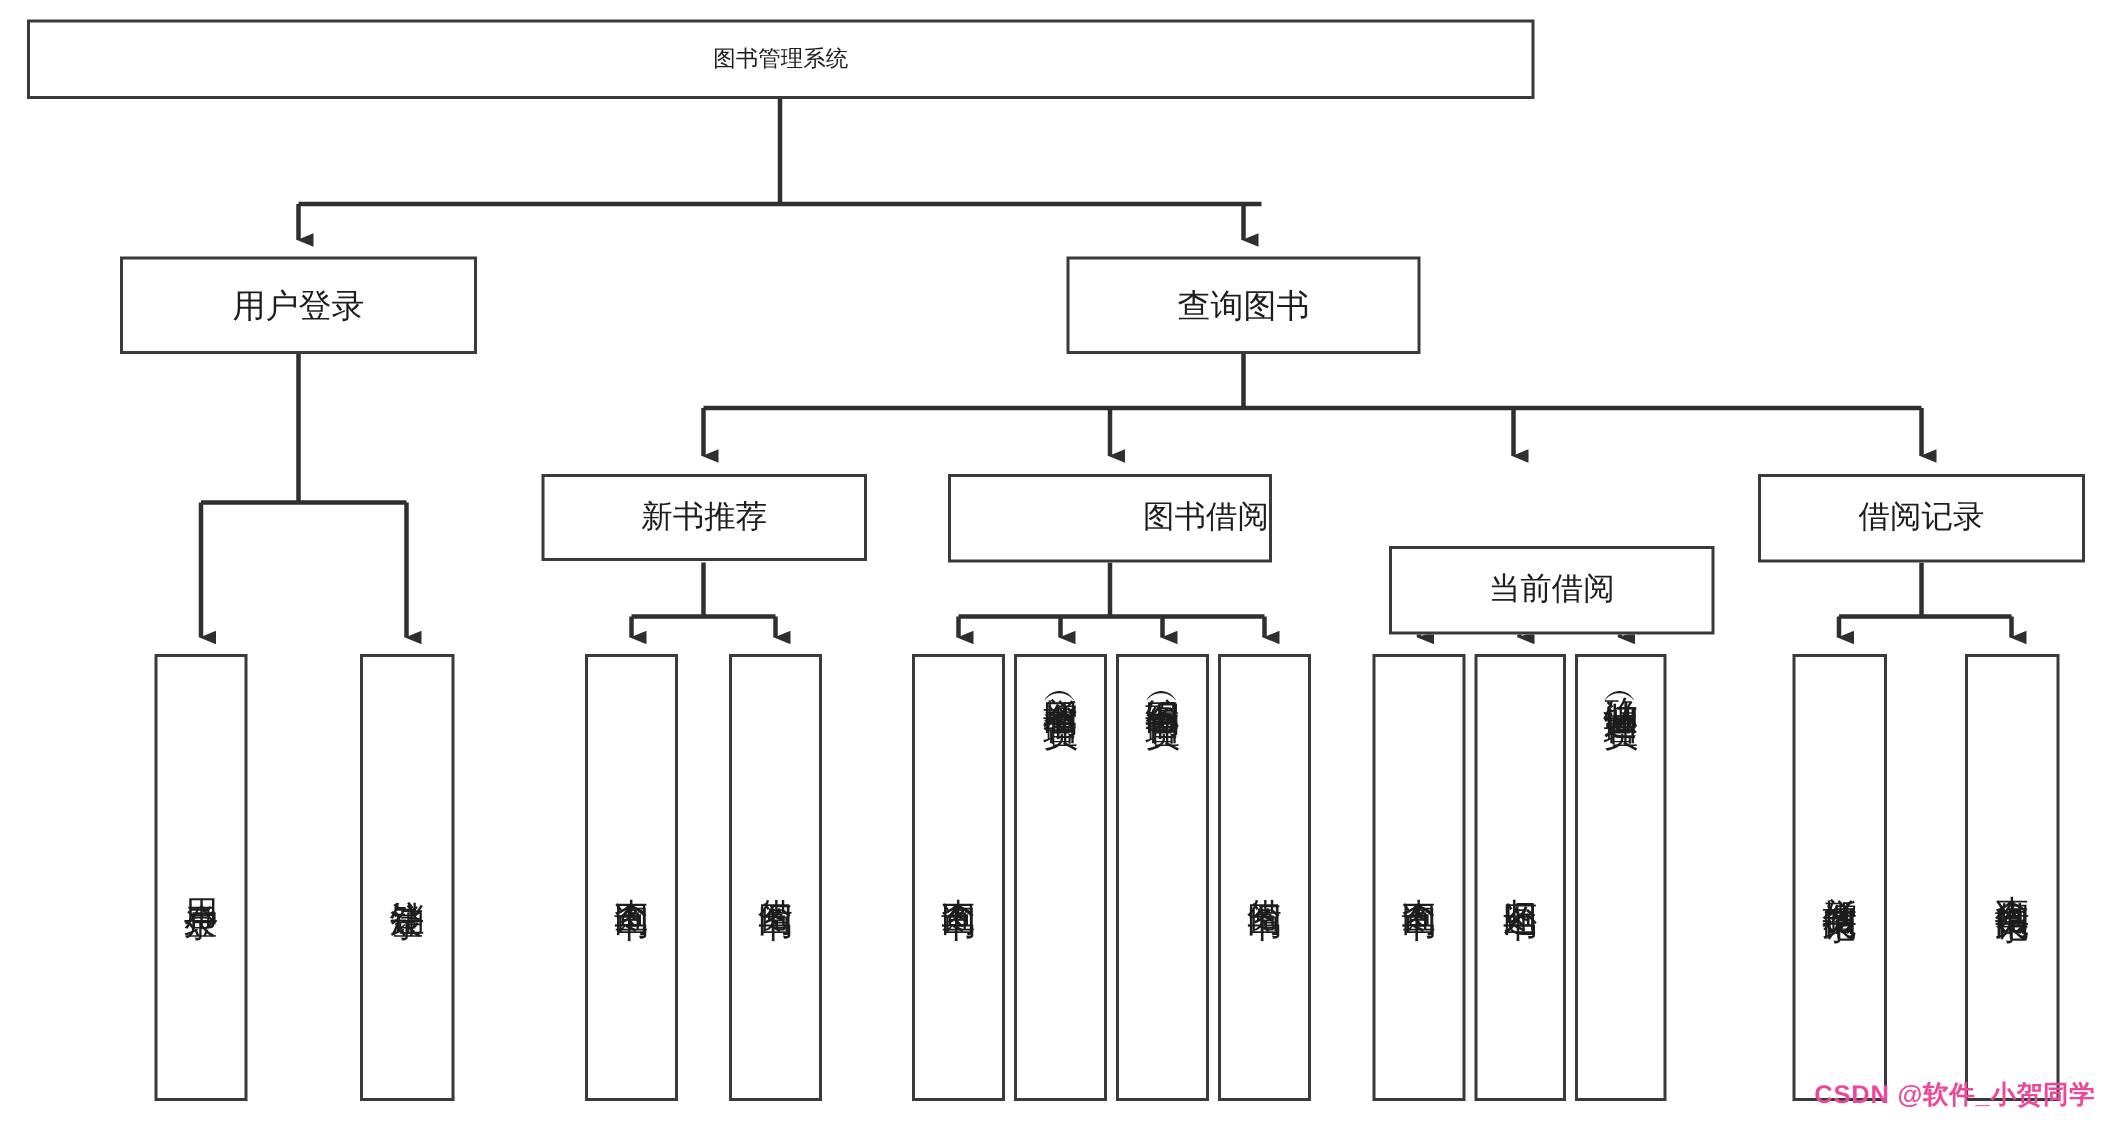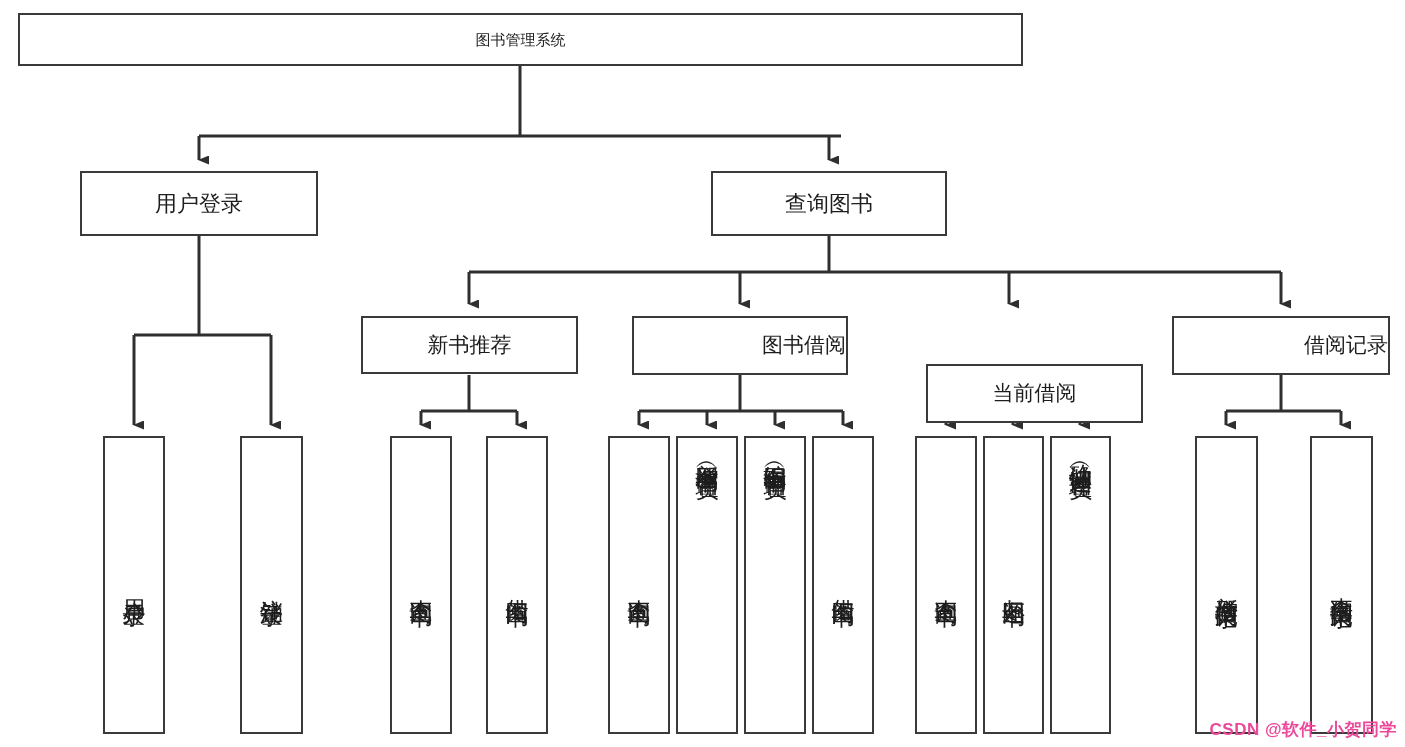--- a/index.html
+++ b/index.html
@@ -145,21 +145,21 @@
   </div>
 
   <div class="node node-l2" style="left:632px; top:316px; width:216px; height:59px;justify-content:flex-end;">
     <span class="lbl">图书借阅</span>
   </div>
 
   <div class="node node-l2" style="left:926px; top:316px; width:217px; height:59px;margin-top:48px;">
     <span class="lbl">当前借阅</span>
   </div>
 
-  <div class="node node-l2" style="left:1172px; top:316px; width:218px; height:59px;justify-content:flex-end;">
+  <div class="node node-l2" style="left:1172px; top:316px; width:218px; height:59px;">
     <span class="lbl">借阅记录</span>
   </div>
 
   <div class="node node-leaf center-text" style="left:103px; top:436px; width:62px; height:298px;">
     <span class="lbl">用户登录</span>
   </div>
 
   <div class="node node-leaf center-text" style="left:240px; top:436px; width:63px; height:298px;">
     <span class="lbl">注销登录</span>
   </div>

